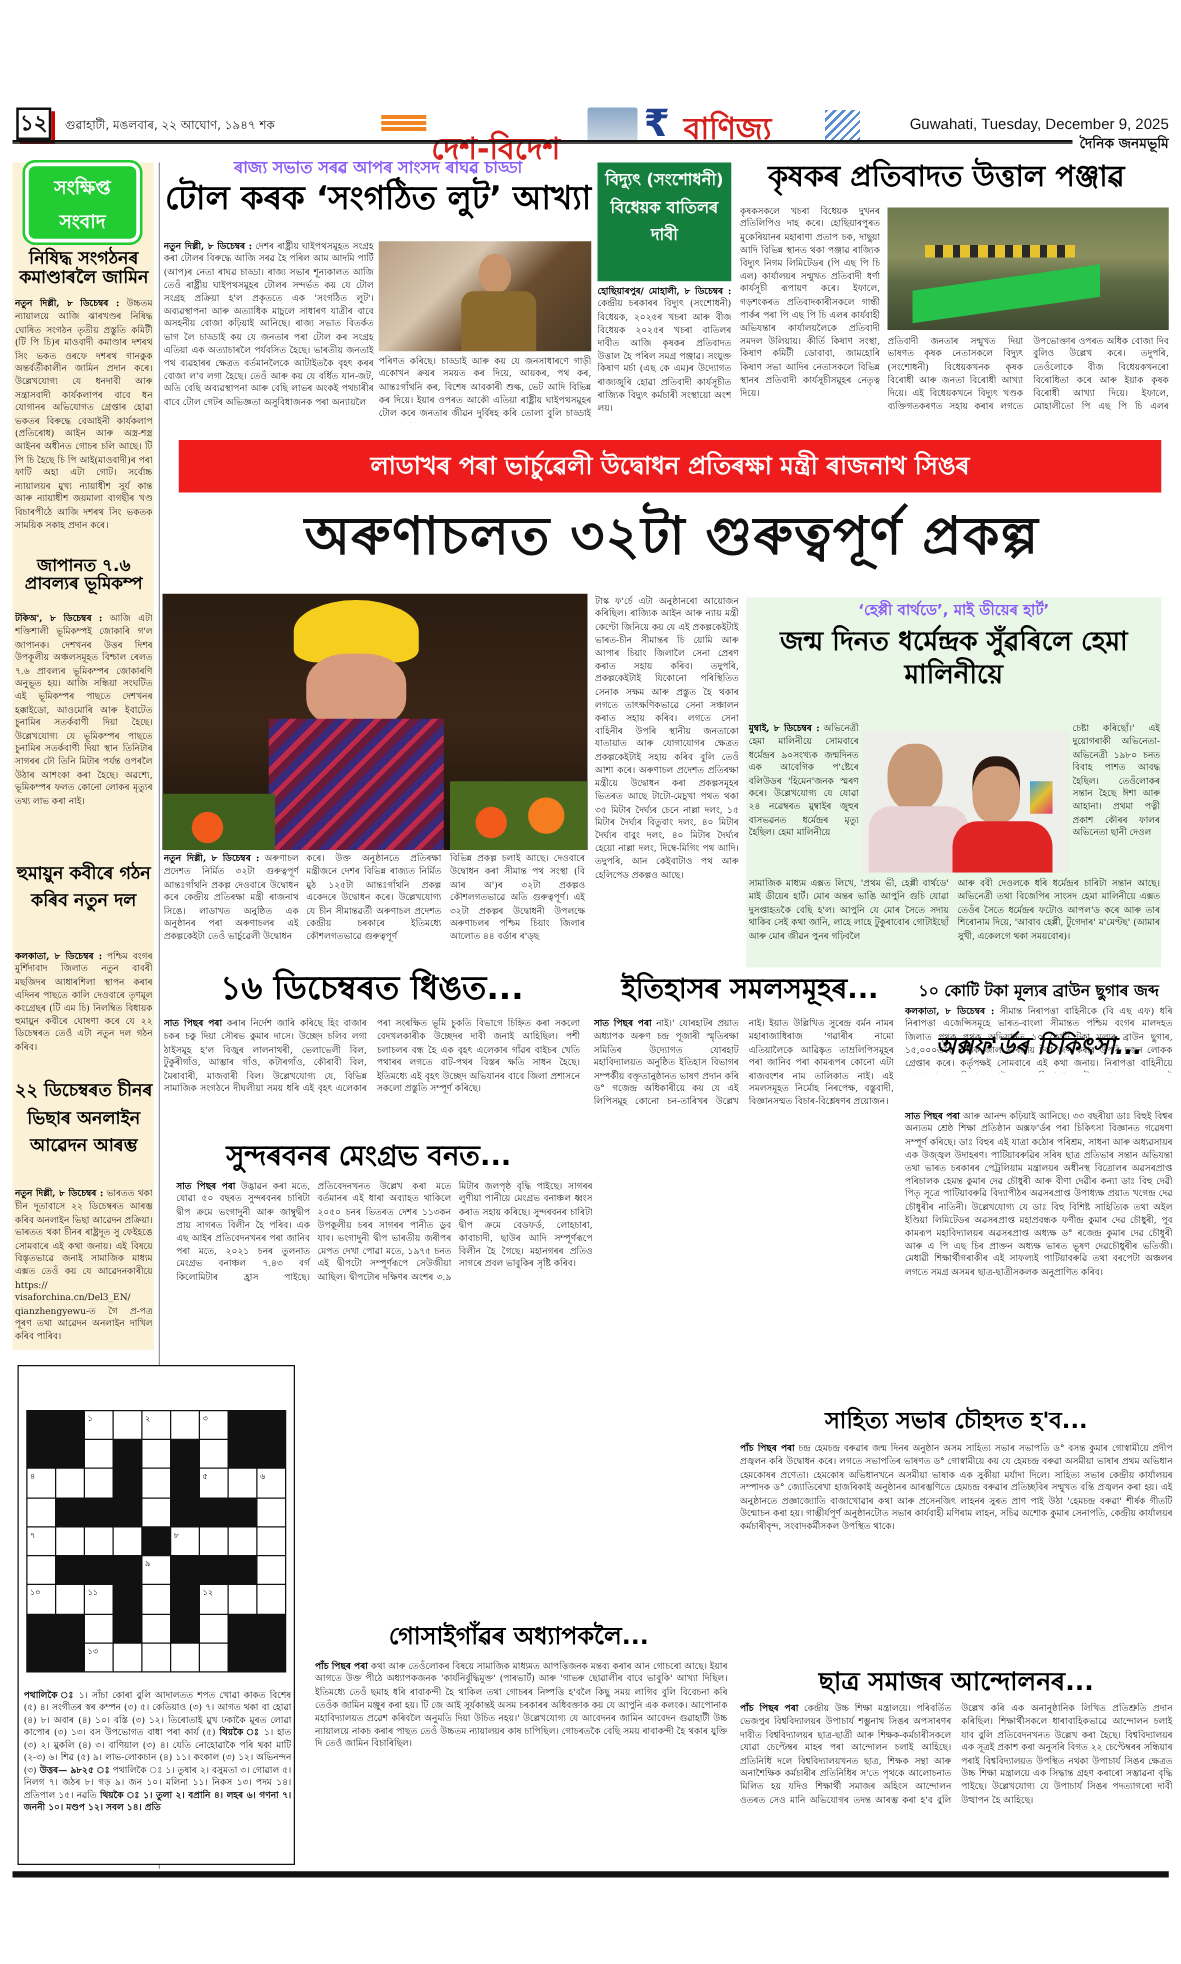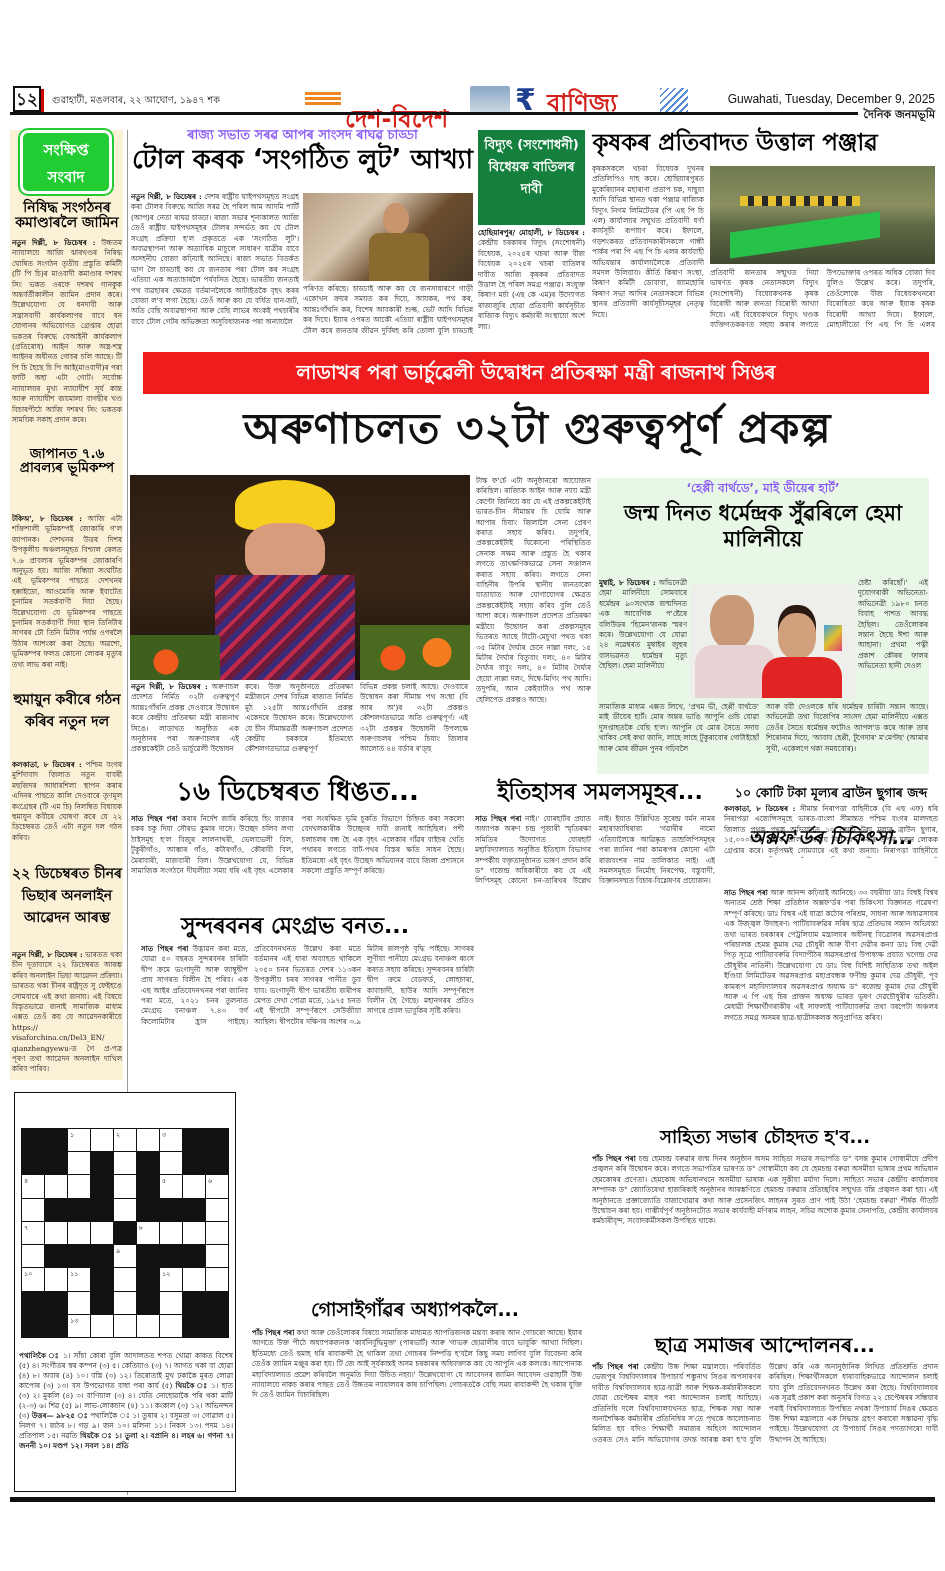--- a/index.html
+++ b/index.html
@@ -65,21 +65,21 @@
 <div class="abs left-col"></div>
 <div class="abs brief-badge">সংক্ষিপ্ত সংবাদ</div>
 
 <div class="abs hl sec-hl" style="left:12px;top:200px;width:110px;font-size:14px;">নিষিদ্ধ সংগঠনৰ কমাণ্ডাৰলৈ জামিন</div>
 <div class="abs body-text" style="left:12px;top:238px;width:110px;height:205px;">
   <b>নতুন দিল্লী, ৮ ডিচেম্বৰ :</b>
   <span>উচ্চতম ন্যায়ালয়ে আজি ঝাৰখণ্ডৰ নিষিদ্ধ ঘোষিত সংগঠন তৃতীয় প্ৰস্তুতি কমিটী (টি পি চি)ৰ মাওবাদী কমাণ্ডাৰ দশৰথ সিং ভকত ওৰফে দশৰথ গানকুক অন্তৰ্বৰ্তীকালীন জামিন প্ৰদান কৰে। উল্লেখযোগ্য যে ধনদাবী আৰু সন্ত্ৰাসবাদী কাৰ্যকলাপৰ বাবে ধন যোগানৰ অভিযোগত গ্ৰেপ্তাৰ হোৱা ভকতৰ বিৰুদ্ধে বেআইনী কাৰ্যকলাপ (প্ৰতিৰোধ) আইন আৰু অস্ত্ৰ-শস্ত্ৰ আইনৰ অধীনত গোচৰ চলি আছে। টি পি চি হৈছে চি পি আই(মাওবাদী)ৰ পৰা ফাটি অহা এটা গোট। সৰ্বোচ্চ ন্যায়ালয়ৰ মুখ্য ন্যায়াধীশ সূৰ্য কান্ত আৰু ন্যায়াধীশ জয়মালা বাগছীৰ খণ্ড বিচাৰপীঠে আজি দশৰথ সিং ভকতক সাময়িক সকাহ প্ৰদান কৰে।</span>
 </div>
 
 <div class="abs hl" style="left:12px;top:446px;width:110px;font-size:13.5px;">জাপানত ৭.৬ প্ৰাবল্যৰ ভূমিকম্প</div>
-<div class="abs body-text" style="left:12px;top:490px;width:110px;height:190px;margin-top:24px;">
+<div class="abs body-text" style="left:12px;top:490px;width:110px;height:190px;">
   <b>টকিঅ', ৮ ডিচেম্বৰ :</b>
   <span>আজি এটা শক্তিশালী ভূমিকম্পই জোকাৰি গ'ল জাপানক। দেশখনৰ উত্তৰ দিশৰ উপকূলীয় অঞ্চলসমূহত বিশ্চাল ৰেলত ৭.৬ প্ৰাবল্যৰ ভূমিকম্পৰ জোকাৰণি অনুভূত হয়। আজি সন্ধিয়া সংঘটিত এই ভূমিকম্পৰ পাছতে দেশখনৰ হক্কাইডো, আওমোৰি আৰু ইবাটেত চুনামিৰ সতৰ্কবাণী দিয়া হৈছে। উল্লেখযোগ্য যে ভূমিকম্পৰ পাছতে চুনামিৰ সতৰ্কবাণী দিয়া স্থান তিনিটাৰ সাগৰৰ ঢৌ তিনি মিটাৰ পৰ্যন্ত ওপৰলৈ উঠাৰ আশংকা কৰা হৈছে। অৱশ্যে, ভূমিকম্পৰ ফলত কোনো লোকৰ মৃত্যুৰ তথ্য লাভ কৰা নাই।</span>
 </div>
 
 <div class="abs hl" style="left:12px;top:688px;width:110px;font-size:14px;line-height:22px;">হুমায়ুন কবীৰে গঠন কৰিব নতুন দল</div>
 <div class="abs body-text" style="left:12px;top:760px;width:110px;height:96px;">
   <b>কলকাতা, ৮ ডিচেম্বৰ :</b>
   <span>পশ্চিম বংগৰ মুৰ্শিদাবাদ জিলাত নতুন বাবৰী মছজিদৰ আধাৰশিলা স্থাপন কৰাৰ এদিনৰ পাছতে কালি দেওবাৰে তৃণমূল কংগ্ৰেছৰ (টি এম চি) নিলম্বিত বিধায়ক হুমায়ুন কবীৰে ঘোষণা কৰে যে ২২ ডিচেম্বৰত তেওঁ এটা নতুন দল গঠন কৰিব।</span>
 </div>
 
@@ -102,21 +102,21 @@
   <div style="position:absolute;left:66px;top:40px;width:60px;height:48px;background:#8a6a2e;border-radius:10px 10px 0 0;"></div>
 </div>
 <div class="abs body-text" style="left:303px;top:284px;width:170px;height:54px;">পৰিণত কৰিছে। চাড্ডাই আৰু কয় যে জনসাধাৰণে গাড়ী একোখন ক্ৰয়ৰ সময়ত কৰ দিয়ে, আয়কৰ, পথ কৰ, আন্তঃগাঁথনি কৰ, বিশেষ আবকাৰী শুল্ক, ভেট আদি বিভিন্ন কৰ দিয়ে। ইয়াৰ ওপৰত আকৌ এতিয়া ৰাষ্ট্ৰীয় ঘাইপথসমূহৰ টোল কৰে জনতাৰ জীৱন দুৰ্বিষহ কৰি তোলা বুলি চাড্ডাই খেদ প্ৰকাশ কৰে।</div>
 
 <div class="abs red-box">বিদ্যুৎ (সংশোধনী) বিধেয়ক বাতিলৰ দাবী</div>
 <div class="abs body-text" style="left:478px;top:228px;width:107px;height:110px;">
   <b>হোছিয়াৰপুৰ/ মোহালী, ৮ ডিচেম্বৰ :</b>
   <span>কেন্দ্ৰীয় চৰকাৰৰ বিদ্যুৎ (সংশোধনী) বিধেয়ক, ২০২৫ৰ খচৰা আৰু বীজ বিধেয়ক ২০২৫ৰ খচৰা বাতিলৰ দাবীত আজি কৃষকৰ প্ৰতিবাদত উত্তাল হৈ পৰিল সমগ্ৰ পঞ্জাৱ। সংযুক্ত কিষাণ মৰ্চা (এছ কে এম)ৰ উদ্যোগত ৰাজ্যজুৰি হোৱা প্ৰতিবাদী কাৰ্যসূচীত ৰাজ্যিক বিদ্যুৎ কৰ্মচাৰী সংস্থায়ো অংশ লয়।</span>
 </div>
 
-<div class="abs hl" style="left:560px;top:130px;width:350px;font-size:23px;">কৃষকৰ প্ৰতিবাদত উত্তাল পঞ্জাৱ</div>
+<div class="abs hl" style="left:582px;top:130px;width:350px;font-size:23px;">কৃষকৰ প্ৰতিবাদত উত্তাল পঞ্জাৱ</div>
 <div class="abs body-text" style="left:592px;top:164px;width:112px;height:175px;">কৃষকসকলে খচৰা বিধেয়ক দুখনৰ প্ৰতিলিপিও দাহ কৰে। হোছিয়াৰপুৰত মুকেৰিয়ানৰ মহাৰাণা প্ৰতাপ চক, দাছুয়া আদি বিভিন্ন স্থানত থকা পঞ্জাৱ ৰাজ্যিক বিদ্যুৎ নিগম লিমিটেডৰ (পি এছ পি চি এল) কাৰ্যালয়ৰ সন্মুখত প্ৰতিবাদী ধৰ্ণা কাৰ্যসূচী ৰূপায়ণ কৰে। ইফালে, গড়শংকৰত প্ৰতিবাদকাৰীসকলে গান্ধী পাৰ্কৰ পৰা পি এছ পি চি এলৰ কাৰ্যবাহী অভিযন্তাৰ কাৰ্যালয়লৈকে প্ৰতিবাদী সমদল উলিয়ায়। কীৰ্তি কিষাণ সংস্থা, কিষাণ কমিটী ডোবাবা, জামহোৰি কিষাণ সভা আদিৰ নেতাসকলে বিভিন্ন স্থানৰ প্ৰতিবাদী কাৰ্যসূচীসমূহৰ নেতৃত্ব দিয়ে।</div>
 <div class="abs photo" style="left:710px;top:166px;width:225px;height:98px;background:linear-gradient(180deg,#6e7a4e 0%,#8b8f60 40%,#5f6b45 60%,#3f4a30 100%);">
   <div style="position:absolute;left:20px;top:56px;width:150px;height:26px;background:#27c24a;transform:skewY(-8deg);"></div>
   <div style="position:absolute;left:30px;top:30px;width:120px;height:10px;background:repeating-linear-gradient(90deg,#e6c32e 0 8px,#2a2a2a 8px 14px);"></div>
 </div>
 <div class="abs body-text" style="left:710px;top:268px;width:225px;height:72px;column-count:2;column-gap:8px;">প্ৰতিবাদী জনতাৰ সন্মুখত দিয়া ভাষণত কৃষক নেতাসকলে বিদ্যুৎ (সংশোধনী) বিধেয়কখনক কৃষক বিৰোধী আৰু জনতা বিৰোধী আখ্যা দিয়ে। এই বিধেয়কখনে বিদ্যুৎ খণ্ডক ব্যক্তিগতকৰণত সহায় কৰাৰ লগতে উপভোক্তাৰ ওপৰত অধিক বোজা দিব বুলিও উল্লেখ কৰে। তদুপৰি, তেওঁলোকে বীজ বিধেয়কখনৰো বিৰোধিতা কৰে আৰু ইয়াক কৃষক বিৰোধী আখ্যা দিয়ে। ইফালে, মোহালীতো পি এছ পি চি এলৰ মহকুমা কাৰ্যালয়ৰ সন্মুখত প্ৰতিবাদী কাৰ্যসূচী ৰূপায়ণ কৰা হয়।</div>
 
 <div class="abs red-banner">লাডাখৰ পৰা ভাৰ্চুৱেলী উদ্বোধন প্ৰতিৰক্ষা মন্ত্ৰী ৰাজনাথ সিঙৰ</div>
 <div class="abs giant-hl">অৰুণাচলত ৩২টা গুৰুত্বপূৰ্ণ প্ৰকল্প</div>
 

